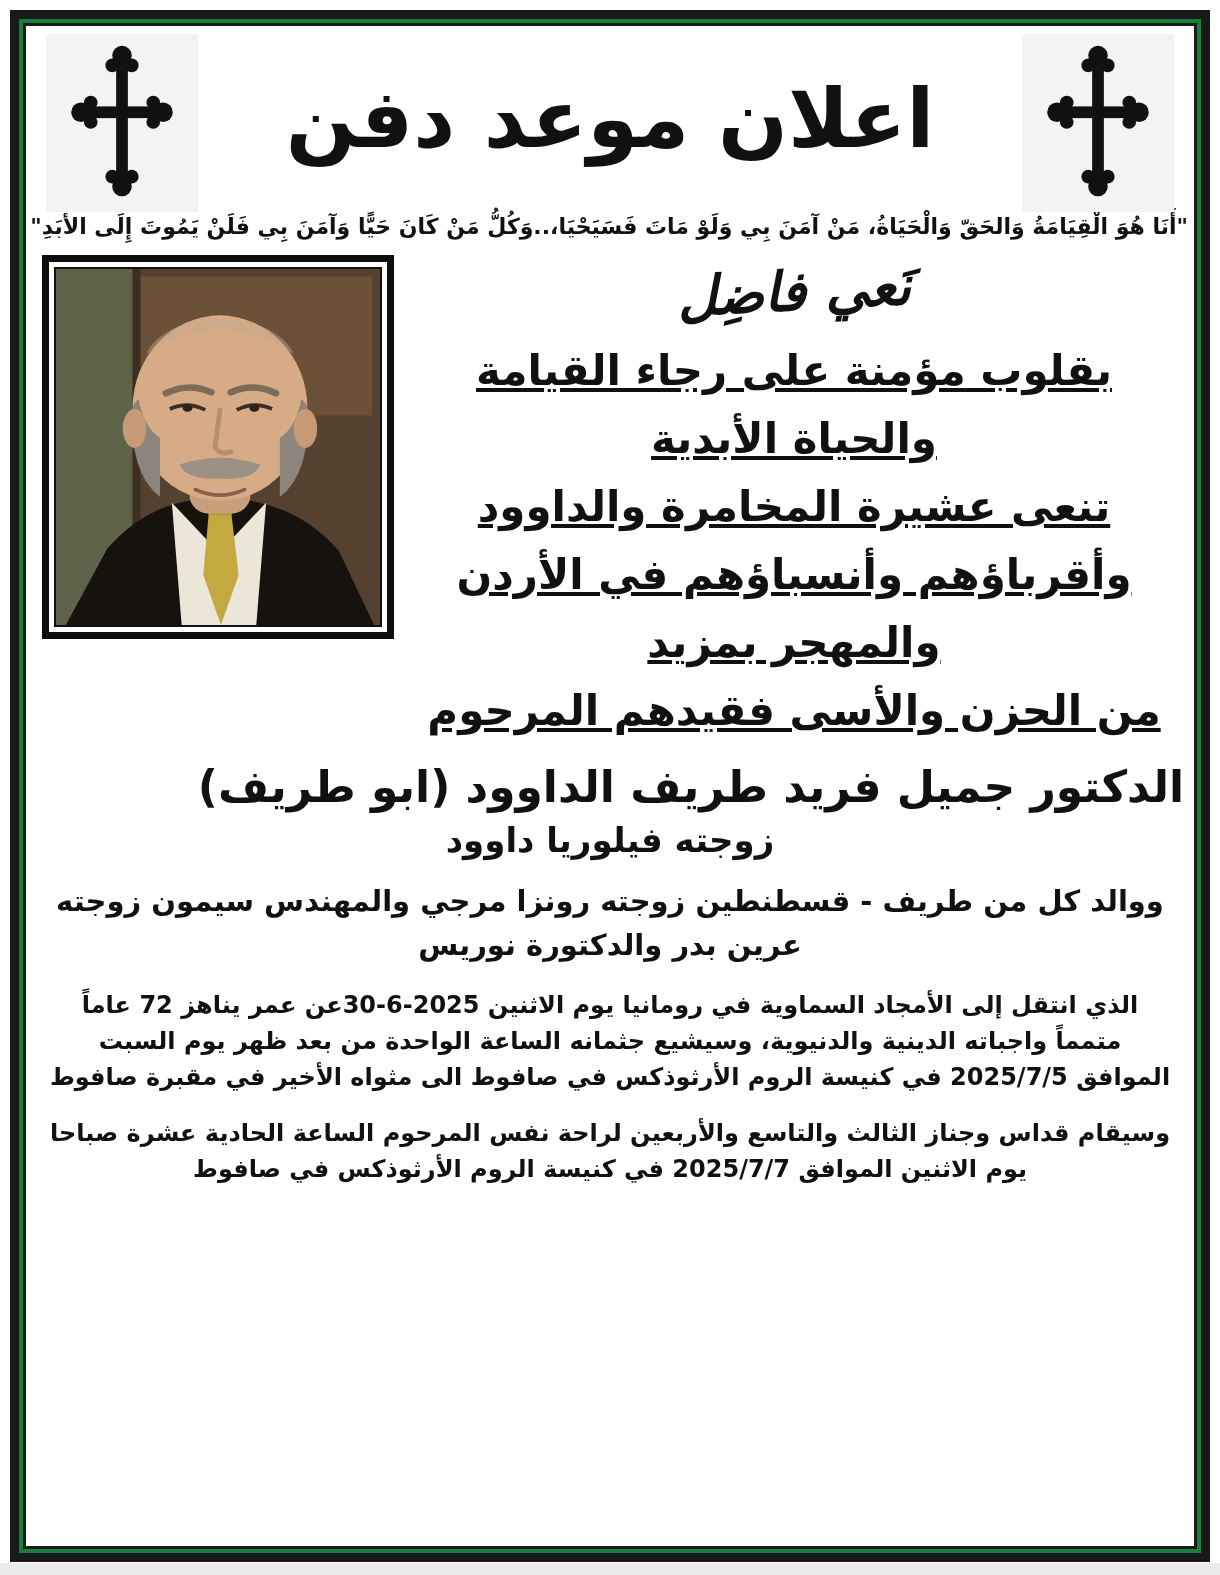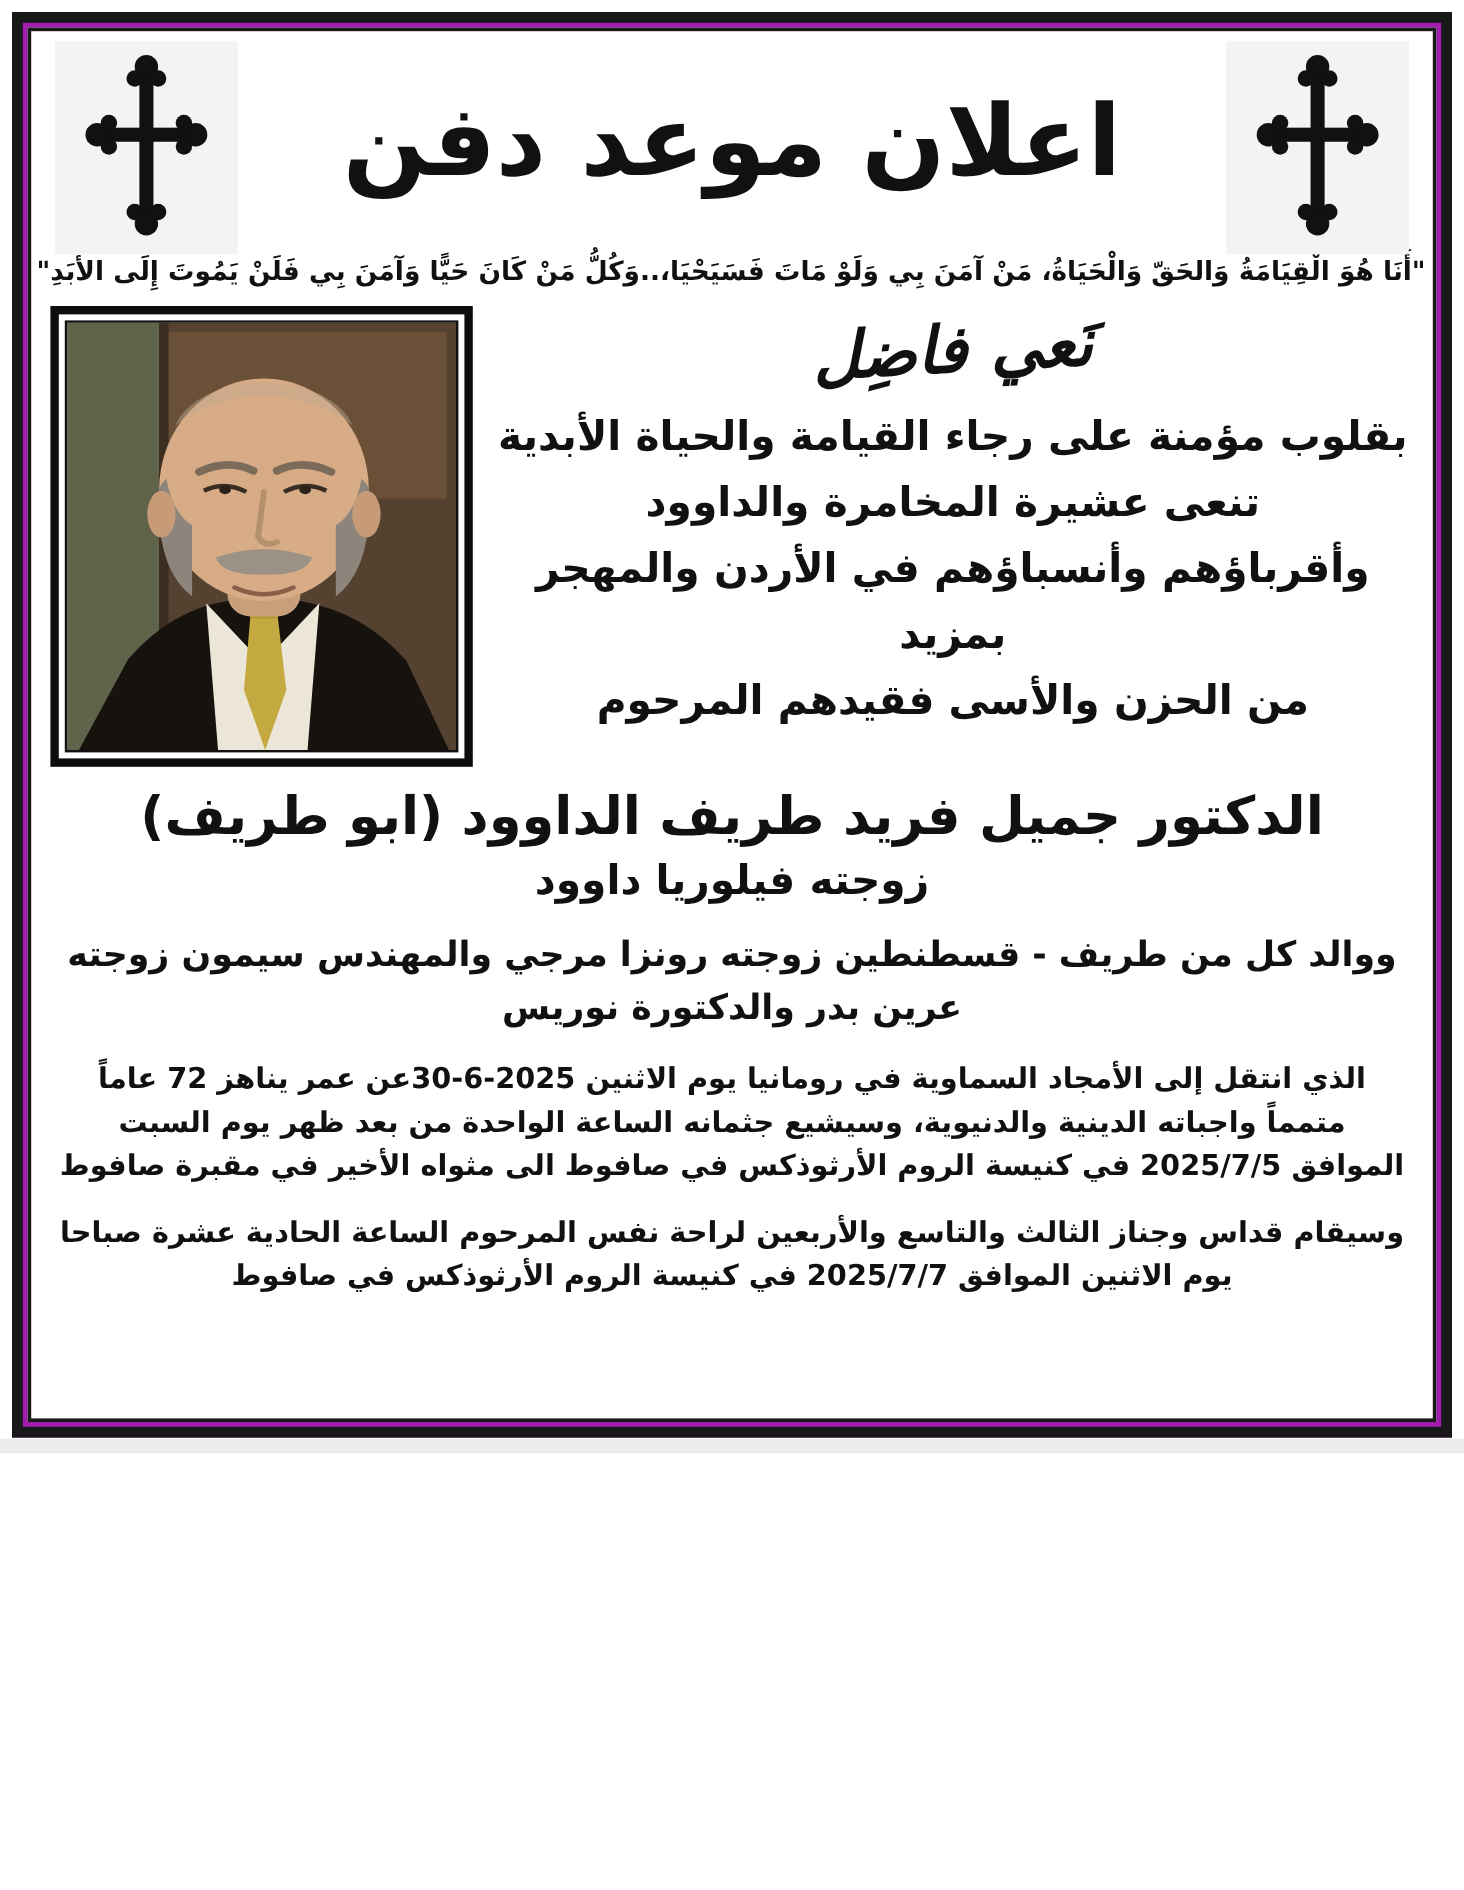--- a/index.html
+++ b/index.html
@@ -3,22 +3,22 @@
 <meta charset="utf-8">
 <style>
   html,body{margin:0;padding:0;}
   body{
     width:1220px;height:1575px;background:#ffffff;
     font-family:"DejaVu Sans",sans-serif;color:#111;
     -webkit-font-smoothing:antialiased;
   }
   .page{width:1220px;height:1575px;box-sizing:border-box;padding:10px 10px 0;position:relative;}
   .card-outer{
-    box-sizing:border-box;height:1188px;
-    border:9px solid #191919;padding:4px;background:#a21caf;
+    box-sizing:border-box;height:1552px;
+    border:9px solid #191919;padding:4px;background:#15803d;
   }
   .card-inner{
     box-sizing:border-box;height:100%;border:3px solid #191919;
     direction:rtl;overflow:hidden;background:#fff;
   }
   .bottom-strip{height:12px;background:#ebebeb;margin:1px -10px 0;}
 
   
   .header{position:relative;height:186px;}
   .cross-box{
@@ -39,28 +39,28 @@
   }
 
   
   .main-sec{display:flex;gap:16px;margin:16px 16px 0;align-items:flex-start;}
   .intro-col{flex:1;text-align:center;}
   .script-heading{
     display:inline-block;font-size:54px;font-weight:700;font-style:italic;
     font-family:"DejaVu Serif",serif;transform:rotate(-3deg);
     margin:4px 0 14px;
   }
-  .intro-lines{font-size:34px;font-weight:700;line-height:1.62;white-space:pre-line;}
+  .intro-lines{font-size:42px;font-weight:700;line-height:1.62;white-space:pre-line;text-decoration:underline;}
   .photo-frame{
     flex:0 0 auto;border:7px solid #0d0d0d;background:#fff;padding:5px;
   }
   .photo-inner{border:2px solid #111;font-size:0;}
 
   
-  .deceased-name{text-align:center;font-size:44px;font-weight:700;margin:16px 10px 0;}
+  .deceased-name{text-align:right;font-size:44px;font-weight:700;margin:16px 10px 0;}
   .wife-line{text-align:center;font-size:34px;font-weight:700;margin:8px 10px 0;}
   .para{
     text-align:center;font-size:29px;font-weight:700;line-height:1.5;
     white-space:pre-line;margin:20px 14px 0;
   }
   .para.tight{font-size:24px;}
 </style>
 </head>
 <body>
 

